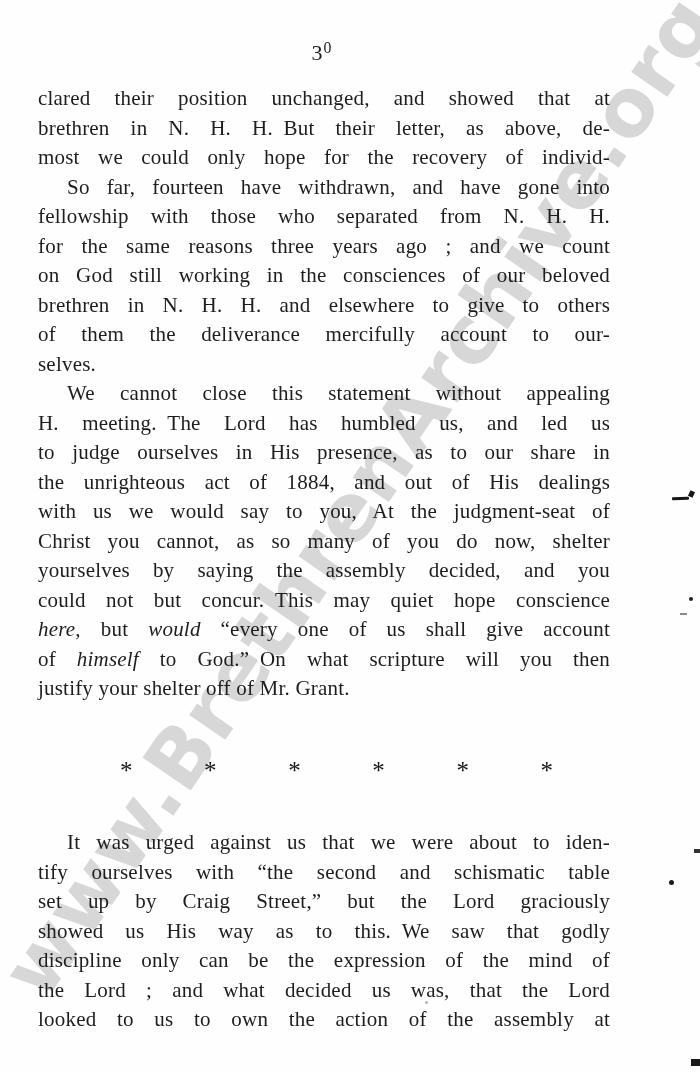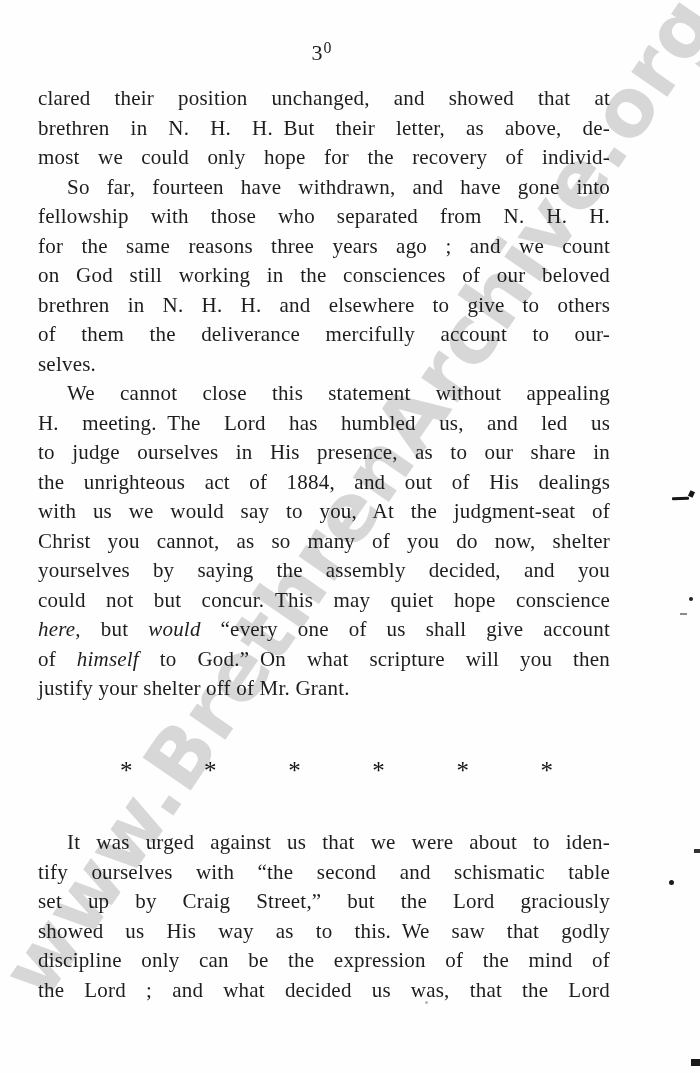--- a/index.html
+++ b/index.html
@@ -118,20 +118,21 @@
   </div>
 
 <div class="text-block" id="lower-text">
     <div>
       <div class="line findent"><span class="seg">It was urged against us that we were about to iden-</span></div>
       <div class="line"><span class="seg">tify ourselves with “the second and schismatic table</span></div>
       <div class="line"><span class="seg">set up by Craig Street,” but the Lord graciously</span></div>
       <div class="line"><span class="seg">showed us His way as to this. We saw that godly</span></div>
       <div class="line"><span class="seg">discipline only can be the expression of the mind of</span></div>
       <div class="line"><span class="seg">the Lord ; and what decided us was, that the Lord</span></div>
+      <div class="line"><span class="seg">looked to us to own the action of the assembly at</span></div>
     </div>
   </div>
 
 <div class="speck" id="m1"></div>
 <div class="speck" id="m2"></div>
 <div class="speck" id="m3"></div>
 <div class="speck" id="m4"></div>
 <div class="speck" id="m5"></div>
 <div class="speck" id="m6"></div>
 <div class="speck" id="m7"></div>

